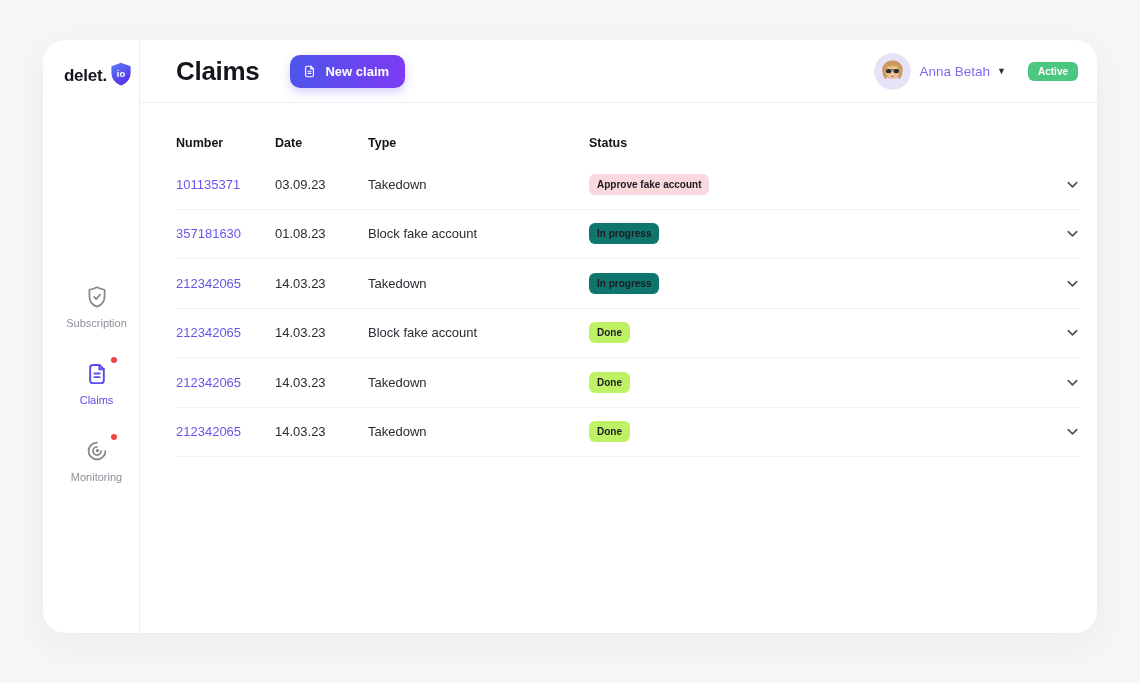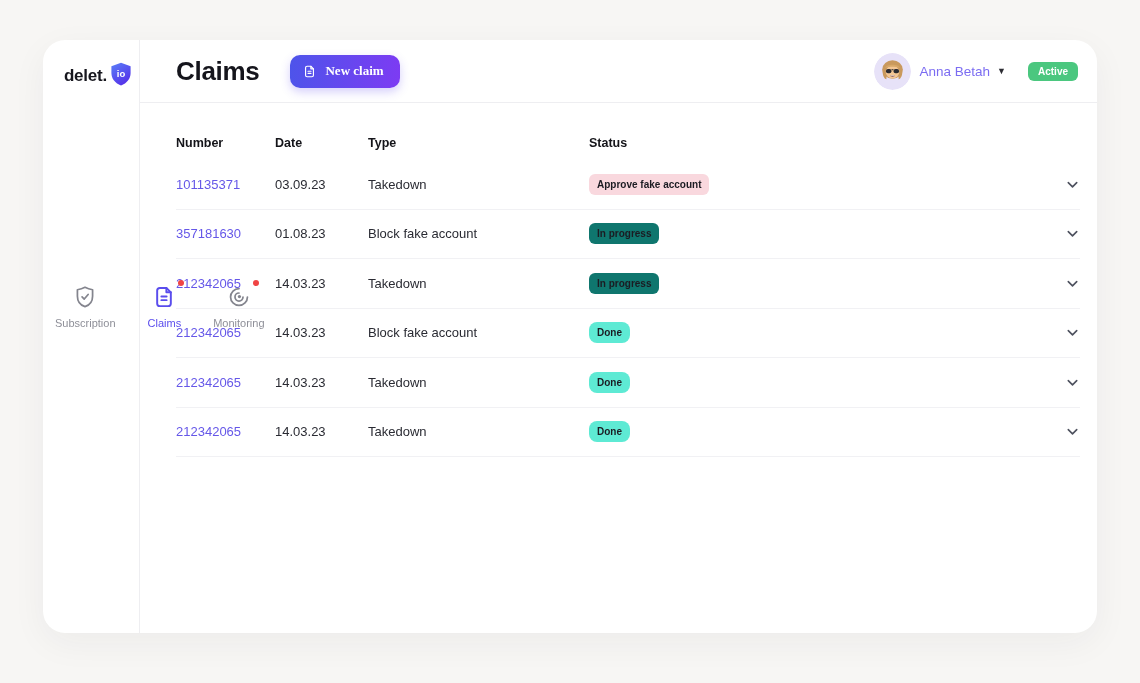--- a/index.html
+++ b/index.html
@@ -23,22 +23,22 @@
     width: 97px; flex: 0 0 97px;
     border-right: 1px solid #eeeef1;
     position: relative;
   }
   .logo {
     position: absolute; left: 0; top: 18px; width: 112px; height: 36px;
     display: flex; align-items: center; justify-content: center; gap: 1px;
   }
   .logo-text { font-size: 17px; font-weight: 700; color: #17171e; letter-spacing: -0.2px; }
   .nav {
-    position: absolute; top: 244px; left: 12px; width: 97px;
-    display: flex; flex-direction: row; gap: 32px;
+    position: absolute; top: 244px; left: 5px; width: 97px;
+    display: flex; flex-direction: column; gap: 32px;
   }
   .nav-item {
     display: flex; flex-direction: column; align-items: center; gap: 7px;
     cursor: pointer;
   }
   .nav-icon-wrap { position: relative; width: 26px; height: 26px; }
   .nav-icon-wrap svg { width: 26px; height: 26px; display: block; }
   .nav-label { font-size: 11px; color: #8e8f98; }
   .nav-item.active .nav-label { color: #5a4ded; }
   .notif-dot {
@@ -54,21 +54,21 @@
     display: flex; align-items: center;
     padding: 0 19px 0 36px;
   }
   .page-title { font-size: 26px; font-weight: 700; color: #15151c; letter-spacing: -0.3px; }
   .btn-new-claim {
     margin-left: 31px;
     height: 33px; padding: 0 16px 0 12px;
     border: none; border-radius: 10px;
     background: linear-gradient(95deg, #4d54ea 0%, #7d3bf3 100%);
     color: #ffffff; font-size: 13px; font-weight: 700;
-    font-family: Liberation Serif, serif;
+    font-family: Liberation Sans, sans-serif;
     display: flex; align-items: center; gap: 8px;
     cursor: pointer;
     box-shadow: 0 4px 10px rgba(93,67,238,0.25);
   }
   .btn-new-claim svg { width: 15px; height: 15px; }
   .header-spacer { flex: 1; }
   .user-block { display: flex; align-items: center; }
   .avatar {
     width: 37px; height: 37px; border-radius: 50%;
     overflow: hidden; flex: 0 0 37px;
@@ -99,21 +99,21 @@
   .num { font-size: 13px; color: #6557e8; text-decoration: none; cursor: pointer; }
   .cell { font-size: 13px; color: #2a2b33; }
   .badge {
     display: inline-block;
     font-size: 10px; font-weight: 700; color: #1b1b22;
     padding: 5px 8px; border-radius: 6px;
     white-space: nowrap;
   }
   .badge--approve { background: #f9d8de; }
   .badge--progress { background: #0f766e; }
-  .badge--done { background: #5eead4; border-radius: 8px; }
+  .badge--done { background: #bef264; }
   .chev { justify-self: end; cursor: pointer; display: flex; align-items: center; }
 </style>
 </head>
 <body>
 
 <div class="card">
 
   <aside class="sidebar">
     <div class="logo">
       <span class="logo-text">delet.</span>

